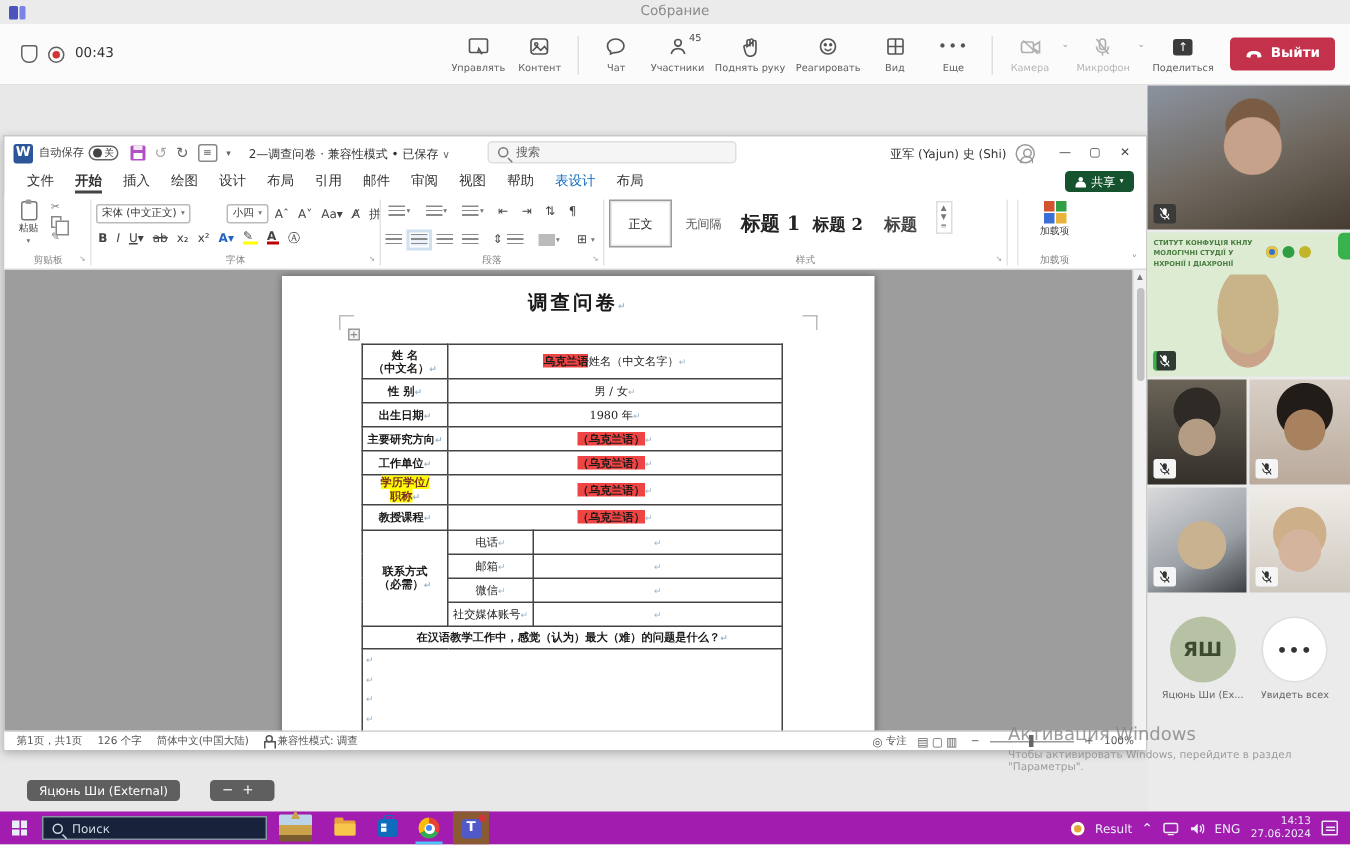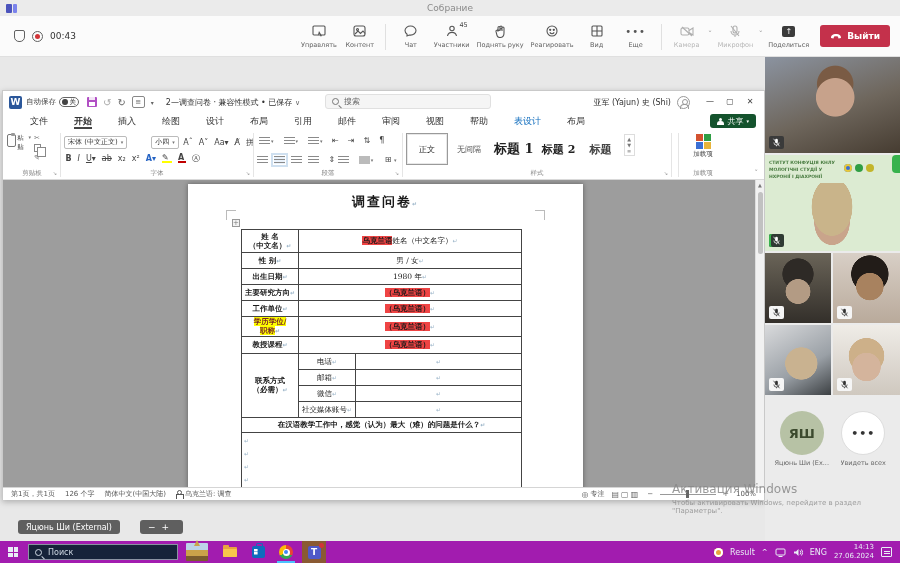--- a/index.html
+++ b/index.html
@@ -73,21 +73,21 @@
   .w-user { margin-left:auto; display:flex; align-items:center; gap:6px; font-size:8px; color:#333; }
   .w-avatar { width:13px; height:13px; border:1px solid #999; border-radius:50%; position:relative; }
   .w-avatar:before { content:""; position:absolute; left:4px; top:2px; width:4px; height:4px;
     border:1px solid #999; border-radius:50%; }
   .w-avatar:after { content:""; position:absolute; left:2px; top:7px; width:7px; height:4px;
     border:1px solid #999; border-bottom:none; border-radius:4px 4px 0 0; }
   .winctl { display:flex; gap:0; margin-left:10px; }
   .winctl span { width:20px; text-align:center; font-size:8px; color:#444; line-height:20px; }
 
   
-  .w-tabs { height:17px; display:flex; align-items:center; gap:12px; padding-left:20px;
+  .w-tabs { height:17px; display:flex; align-items:center; gap:0; padding-left:8px;
     position:relative; font-size:9px; color:#333; }
   .wtab { padding:0 7px; line-height:15px; position:relative; white-space:nowrap; }
   .wtab.active { font-weight:bold; }
   .wtab.active:after { content:""; position:absolute; left:7px; right:7px; bottom:0;
     height:2px; background:#444; }
   .wtab.ctx { color:#0f6cbd; }
   .w-share { position:absolute; right:8px; top:1px; background:#14532d; color:#fff;
     border-radius:3px; height:14px; display:flex; align-items:center; gap:3px;
     padding:0 7px; font-size:8px; }
   .share-person { width:7px; height:7px; position:relative; }
@@ -98,21 +98,21 @@
 
   
   .w-ribbon { height:50px; border-bottom:1px solid #d9d9d9; display:flex; align-items:stretch;
     padding:1px 2px 0 4px; position:relative; background:#fff; }
   .rgroup { display:flex; flex-direction:column; }
   .rg-body { flex:1; display:flex; }
   .rg-label { height:10px; font-size:6.5px; color:#888; text-align:center; position:relative;
     line-height:9px; }
   .rg-label .lnch { position:absolute; right:0; bottom:1px; font-size:5px; color:#999; }
   .vsep { width:1px; background:#e5e5e5; margin:2px 3px; }
-  .paste-big { width:24px; display:flex; flex-direction:row; gap:1px;
+  .paste-big { width:24px; display:flex; flex-direction:column; align-items:center; gap:1px;
     font-size:6.5px; color:#444; padding-top:3px; }
   .ic-clip { width:11px; height:13px; border:1px solid #777; border-radius:2px; position:relative; background:#fdfdfd; }
   .ic-clip:before { content:""; position:absolute; left:2.5px; top:-2px; width:4px; height:3px;
     background:#999; border-radius:1px; }
   .mini-col { display:flex; flex-direction:column; justify-content:flex-start; gap:2px;
     padding-top:3px; margin-left:3px; font-size:7px; color:#777; }
   .ic-copy { width:7px; height:8px; border:1px solid #888; position:relative; }
   .ic-copy:before { content:""; position:absolute; left:2px; top:2px; width:7px; height:8px;
     border:1px solid #888; background:#fff; }
   .frow { display:flex; align-items:center; gap:3px; height:16px; }
@@ -685,21 +685,21 @@
             <span class="thumb"></span>
           </div>
         </div>
 
         <div class="w-status">
           <span>第1页，共1页</span>
           <span>126 个字</span>
           <span>简体中文(中国大陆)</span>
           <span style="display:flex;align-items:center;gap:3px;">
             <span class="acc-person"></span>
-            <span>乌克兰语: 调查</span>
+            <span>兼容性模式: 调查</span>
           </span>
           <span class="ws-right">
             <span style="display:flex;align-items:center;gap:2px;">
                 <span style="font-size:8px;">◎</span>
                 <span>专注</span>
               </span>
             <span class="viewic">▤▢▥</span>
             <span>−</span>
             <span class="zoom-track">
                 <i></i>

